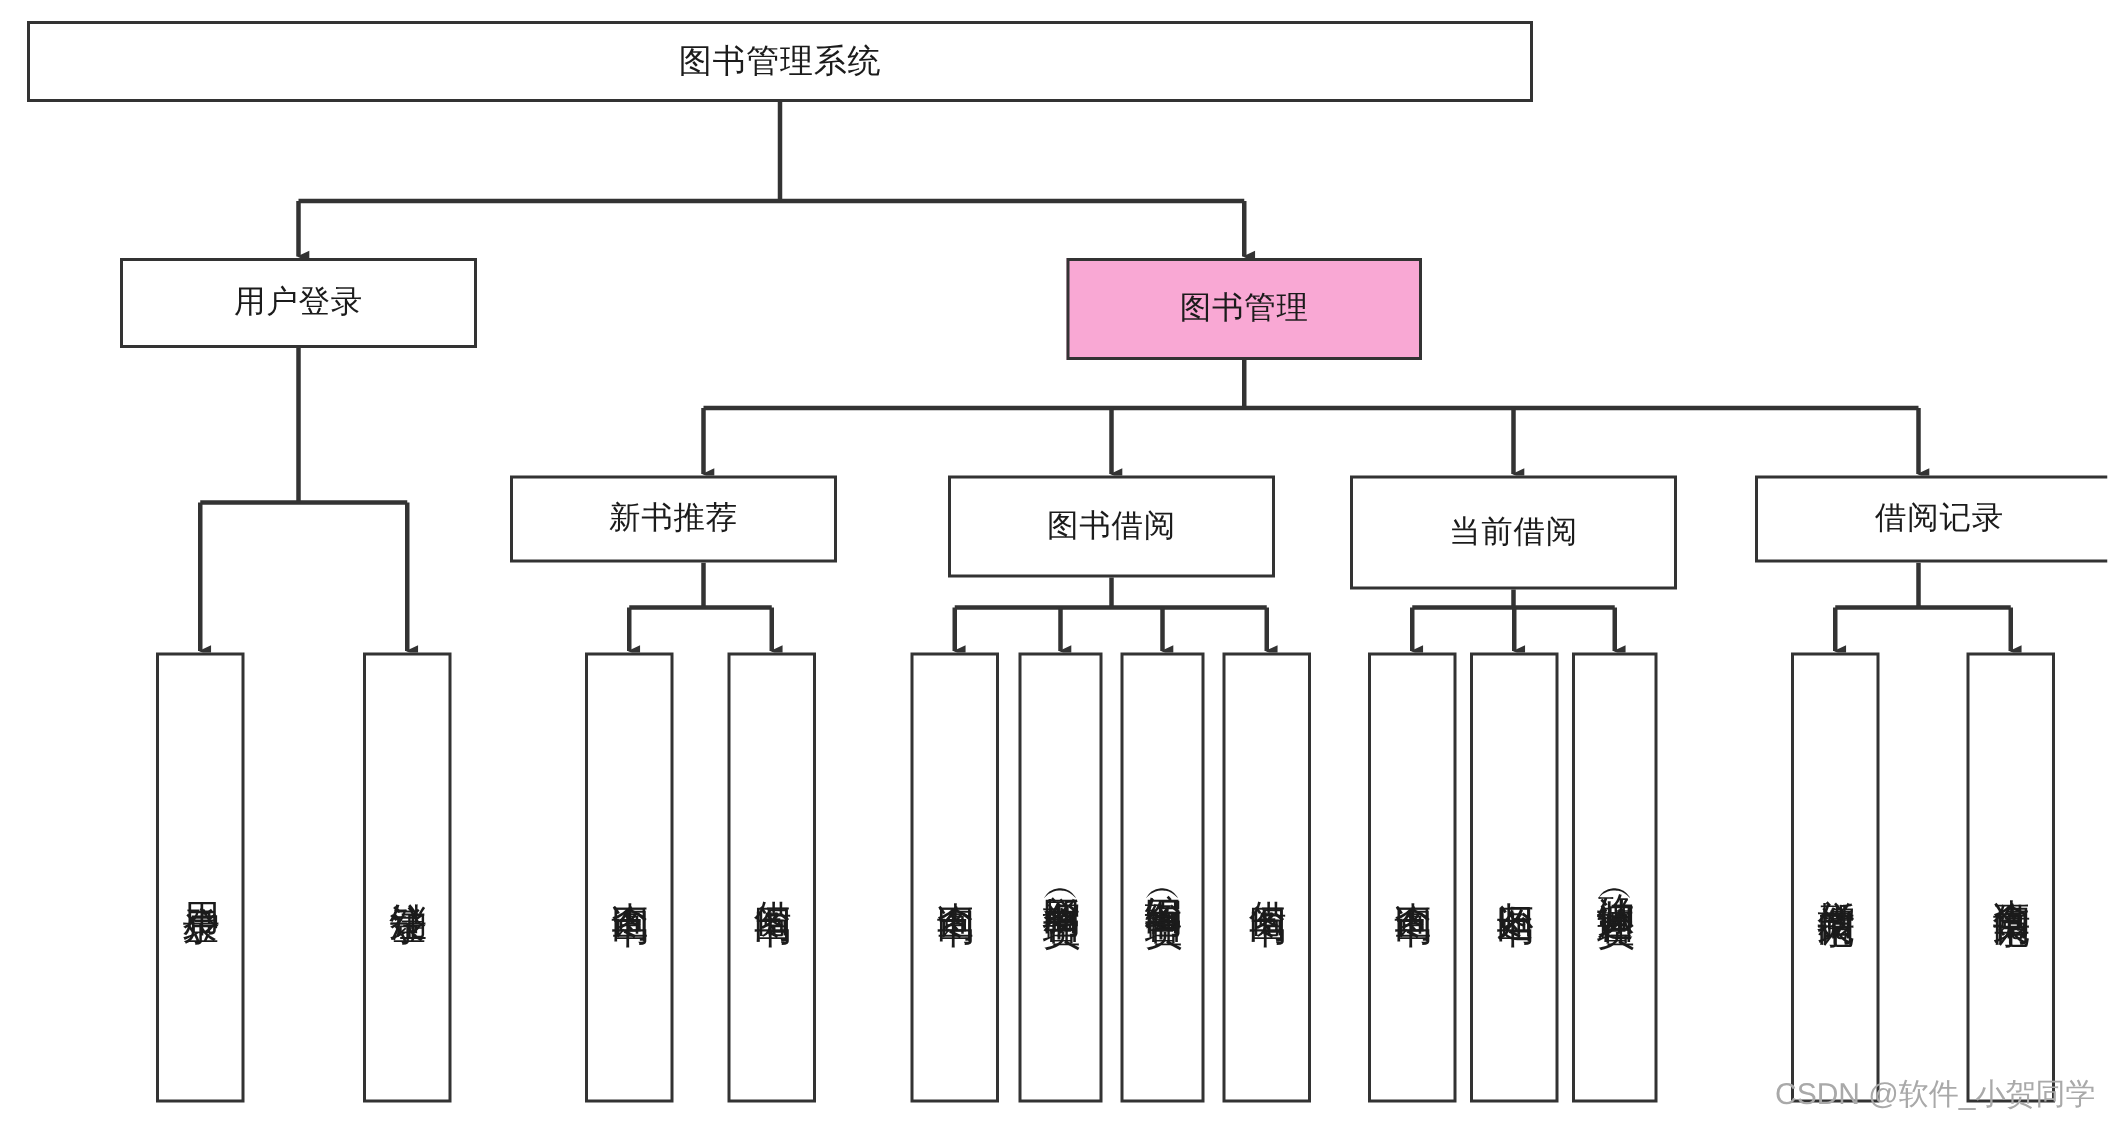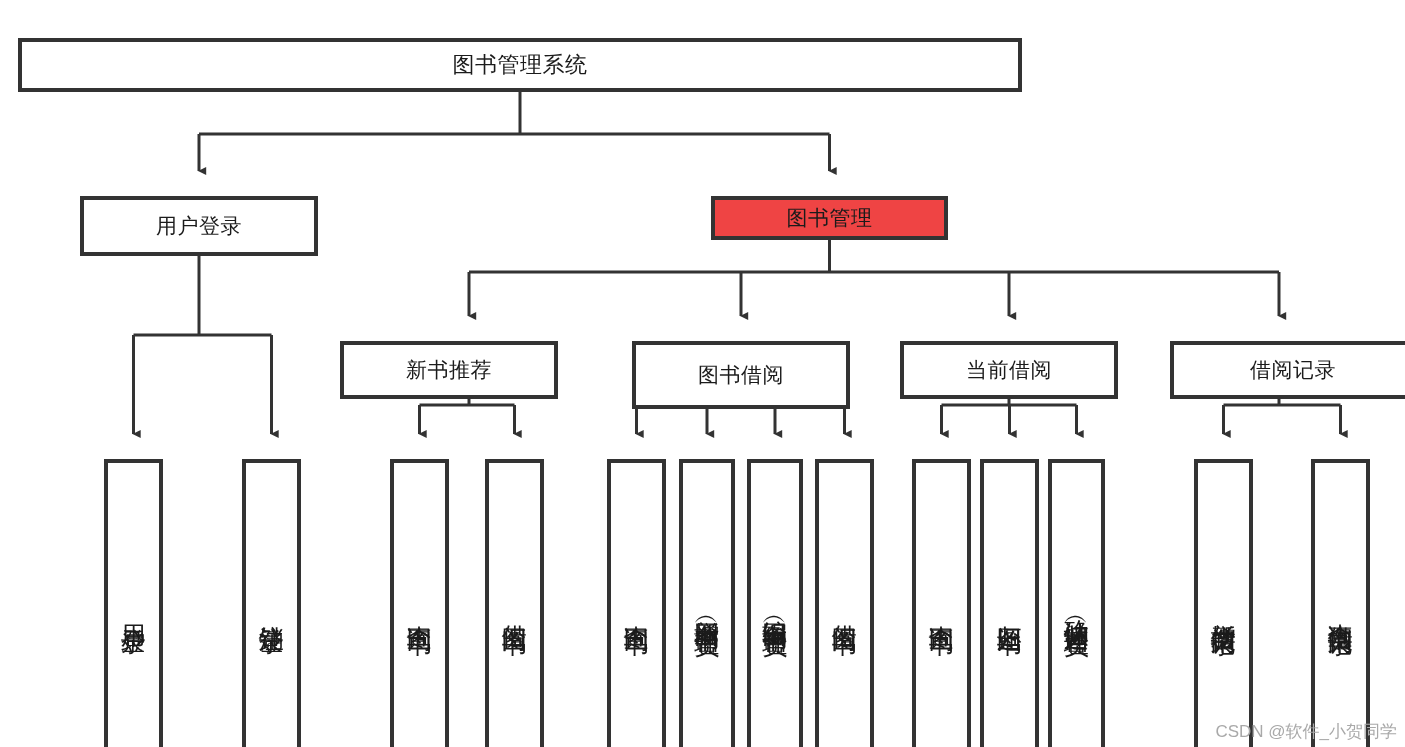--- a/index.html
+++ b/index.html
@@ -21,28 +21,27 @@
     position: absolute;
     left: 0;
     top: 0;
     width: 1405px;
     height: 747px;
     pointer-events: none;
   }
   .node {
     position: absolute;
     box-sizing: border-box;
-    border: 4px solid #1d4ed8;
+    border: 2px solid #1d4ed8;
     background: #ffffff;
     display: flex;
     align-items: center;
     justify-content: center;
     color: #1b1b1b;
     z-index: 2;
-    margin-top: 24px;
   }
   .node-label {
     display: block;
     text-align: center;
     line-height: 1.18;
     letter-spacing: 0.5px;
   }
   
   .node.horiz .node-label {
     font-size: 21px;
@@ -62,21 +61,21 @@
     text-orientation: upright;
     font-size: 25px;
     line-height: 1.05;
     letter-spacing: 2px;
     white-space: nowrap;
   }
   .watermark {
     position: absolute;
     right: 8px;
     bottom: 4px;
-    font-size: 17px;
+    font-size: 20px;
     color: #a9a9a9;
     z-index: 5;
     white-space: nowrap;
     font-family: "Liberation Sans", "DejaVu Sans", sans-serif;
   }
 </style>
 </head>
 <body>
 
 <div id="canvas">
@@ -124,30 +123,30 @@
       </g>
   </svg>
 
   <div id="nodes-layer">
       <div class="node horiz root" style="left: 18px; top: 14px; width: 1004px; height: 54px; border-color: rgb(51, 51, 51); background: rgb(255, 255, 255);">
         <span class="node-label" style="color: rgb(27, 27, 27);">图书管理系统</span>
       </div>
       <div class="node horiz" style="left: 80px; top: 172px; width: 238px; height: 60px; border-color: rgb(51, 51, 51); background: rgb(255, 255, 255);">
         <span class="node-label" style="color: rgb(27, 27, 27);">用户登录</span>
       </div>
-      <div class="node horiz" style="left: 711px; top: 172px; width: 237px; height: 44px; border-color: rgb(51, 51, 51); background: #ef4444;">
+      <div class="node horiz" style="left: 711px; top: 172px; width: 237px; height: 68px; border-color: rgb(51, 51, 51); background: #f9a8d4;">
         <span class="node-label" style="color: rgb(27, 27, 27);">图书管理</span>
       </div>
       <div class="node horiz" style="left: 340px; top: 317px; width: 218px; height: 58px; border-color: rgb(51, 51, 51); background: rgb(255, 255, 255);">
         <span class="node-label" style="color: rgb(27, 27, 27);">新书推荐</span>
       </div>
       <div class="node horiz" style="left: 632px; top: 317px; width: 218px; height: 68px; border-color: rgb(51, 51, 51); background: rgb(255, 255, 255);">
         <span class="node-label" style="color: rgb(27, 27, 27);">图书借阅</span>
       </div>
-      <div class="node horiz" style="left: 900px; top: 317px; width: 218px; height: 58px; border-color: rgb(51, 51, 51); background: rgb(255, 255, 255);">
+      <div class="node horiz" style="left: 900px; top: 317px; width: 218px; height: 76px; border-color: rgb(51, 51, 51); background: rgb(255, 255, 255);">
         <span class="node-label" style="color: rgb(27, 27, 27);">当前借阅</span>
       </div>
       <div class="node horiz" style="left: 1170px; top: 317px; width: 246px; height: 58px; border-color: rgb(51, 51, 51); background: rgb(255, 255, 255);">
         <span class="node-label" style="color: rgb(27, 27, 27);">借阅记录</span>
       </div>
       <div class="node vert" style="left: 104px; top: 435px; width: 59px; height: 300px; border-color: rgb(51, 51, 51); background: rgb(255, 255, 255);">
         <span class="node-label" style="color: rgb(27, 27, 27);">用户登录</span>
       </div>
       <div class="node vert" style="left: 242px; top: 435px; width: 59px; height: 300px; border-color: rgb(51, 51, 51); background: rgb(255, 255, 255);">
         <span class="node-label" style="color: rgb(27, 27, 27);">注销登录</span>

